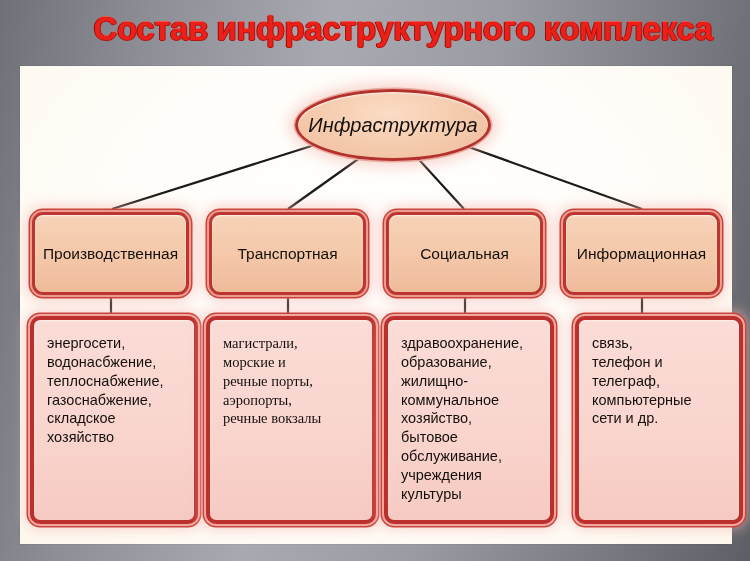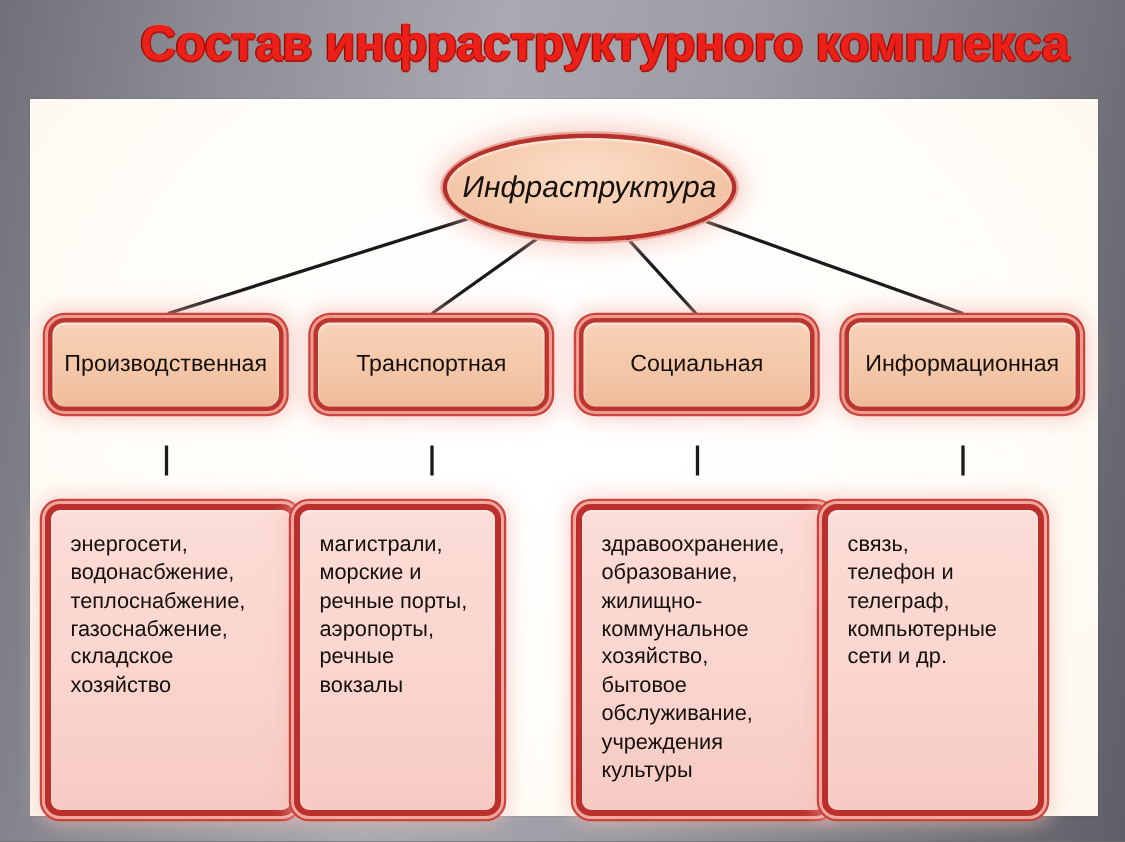--- a/index.html
+++ b/index.html
@@ -92,21 +92,21 @@
     font-size: 20px;
     color: #15100d;
     white-space: nowrap;
     font-style: italic;
   }
 
   
   .cat-box {
     position: absolute;
     top: 146px;
-    height: 62px;
+    height: 83px;
     border-radius: 11px;
     background:
       linear-gradient(180deg, #f7d2b8 0%, #f4c7a8 55%, #eebb9a 100%);
     border: 3px solid #bb3630;
     box-shadow:
       0 0 0 2px #ef9c90,
       0 0 0 3.5px #c9443c,
       0 0 13px 6px rgba(245, 182, 172, 0.60),
       inset 0 1px 2px rgba(255,255,255,0.75);
     display: flex;
@@ -132,32 +132,31 @@
     border-radius: 10px;
     background: linear-gradient(180deg, #fbdcd6 0%, #f9d5ce 55%, #f6cac2 100%);
     border: 4px solid #bb2f2c;
     box-shadow:
       0 0 0 2px #f0a79e,
       0 0 0 3.5px #c9443c,
       0 0 12px 6px rgba(246, 188, 180, 0.55),
       inset 0 1px 2px rgba(255,255,255,0.6);
     box-sizing: border-box;
     padding: 14px 10px 8px 13px;
-    margin-top: 20px;
   }
   .detail-text {
     font-size: 14.5px;
     line-height: 1.30;
     color: #15100d;
     white-space: pre-line;
   }
   #detail-0 { left: 10px;  width: 168px; }
-  #detail-1 { left: 176px; width: 138px; }
+  #detail-1 { left: 186px; width: 170px; font-family: Liberation Serif, serif; }
   #detail-2 { left: 364px; width: 170px; }
-  #detail-3 { left: 528px; width: 148px; }
+  #detail-3 { left: 555px; width: 168px; }
 </style>
 </head>
 <body>
 
 <div id="slide">
 
   <div id="title-band">
     <div id="title-text">Состав инфраструктурного комплекса</div>
   </div>
 

